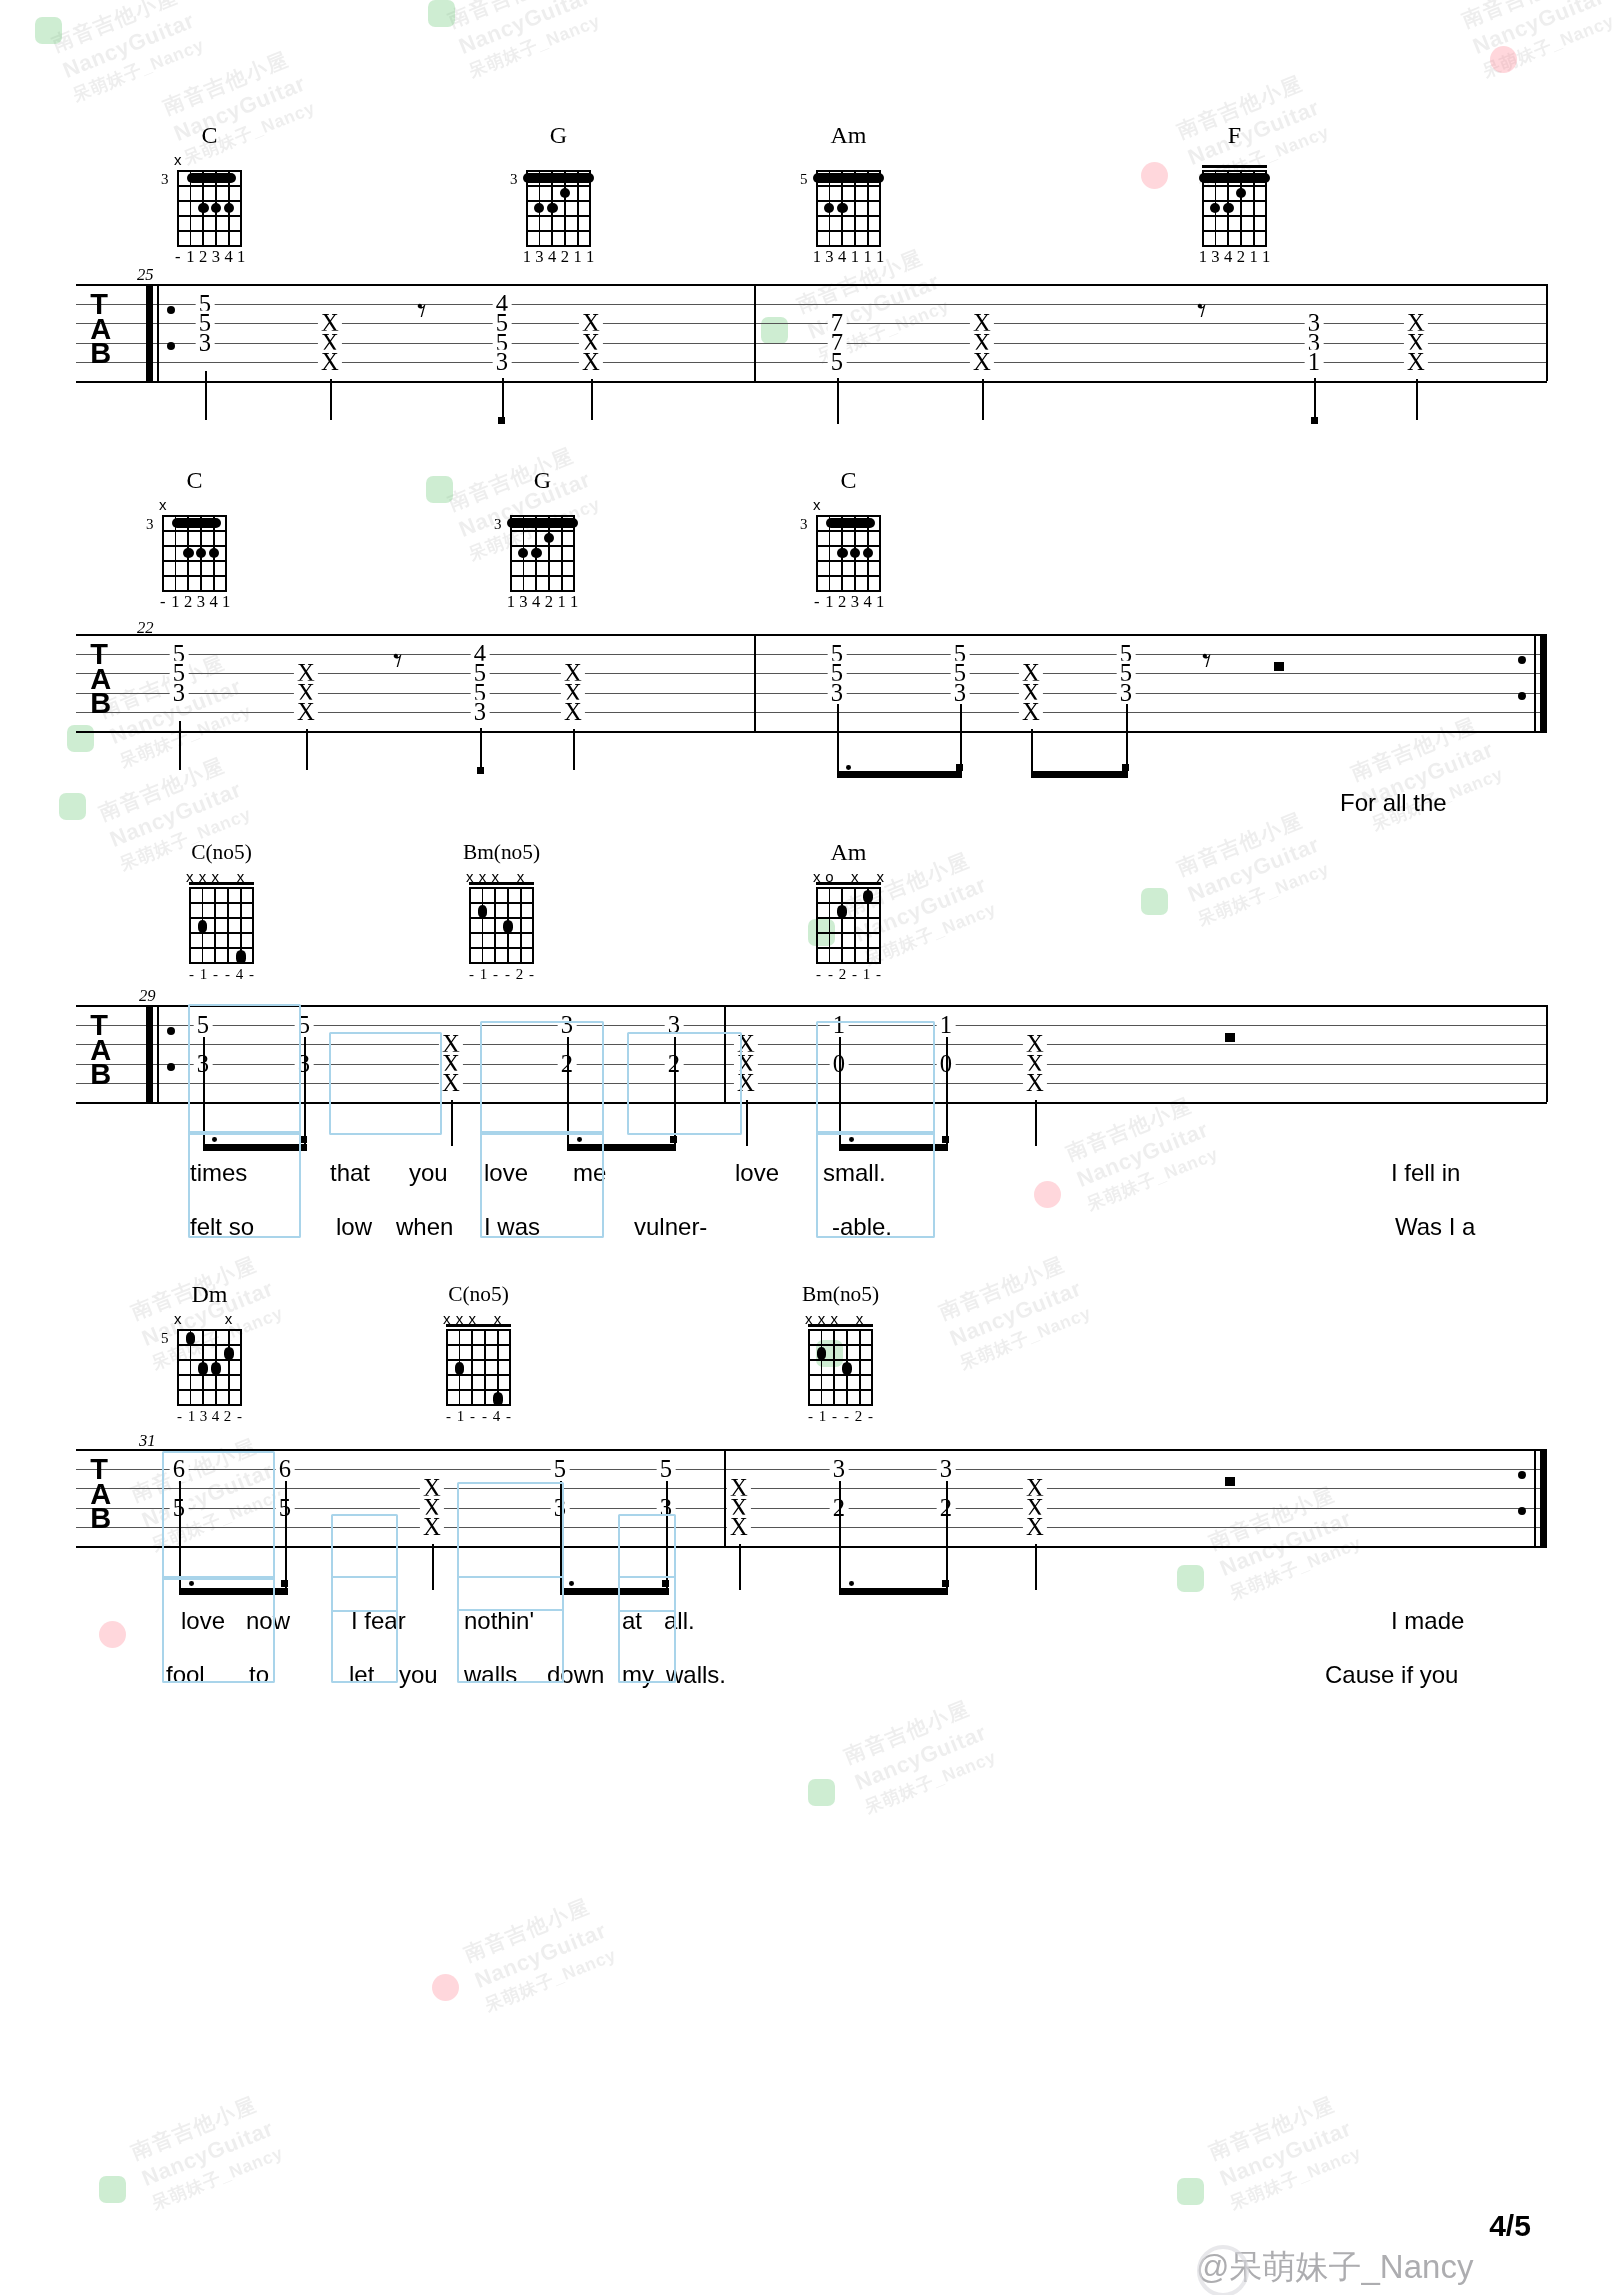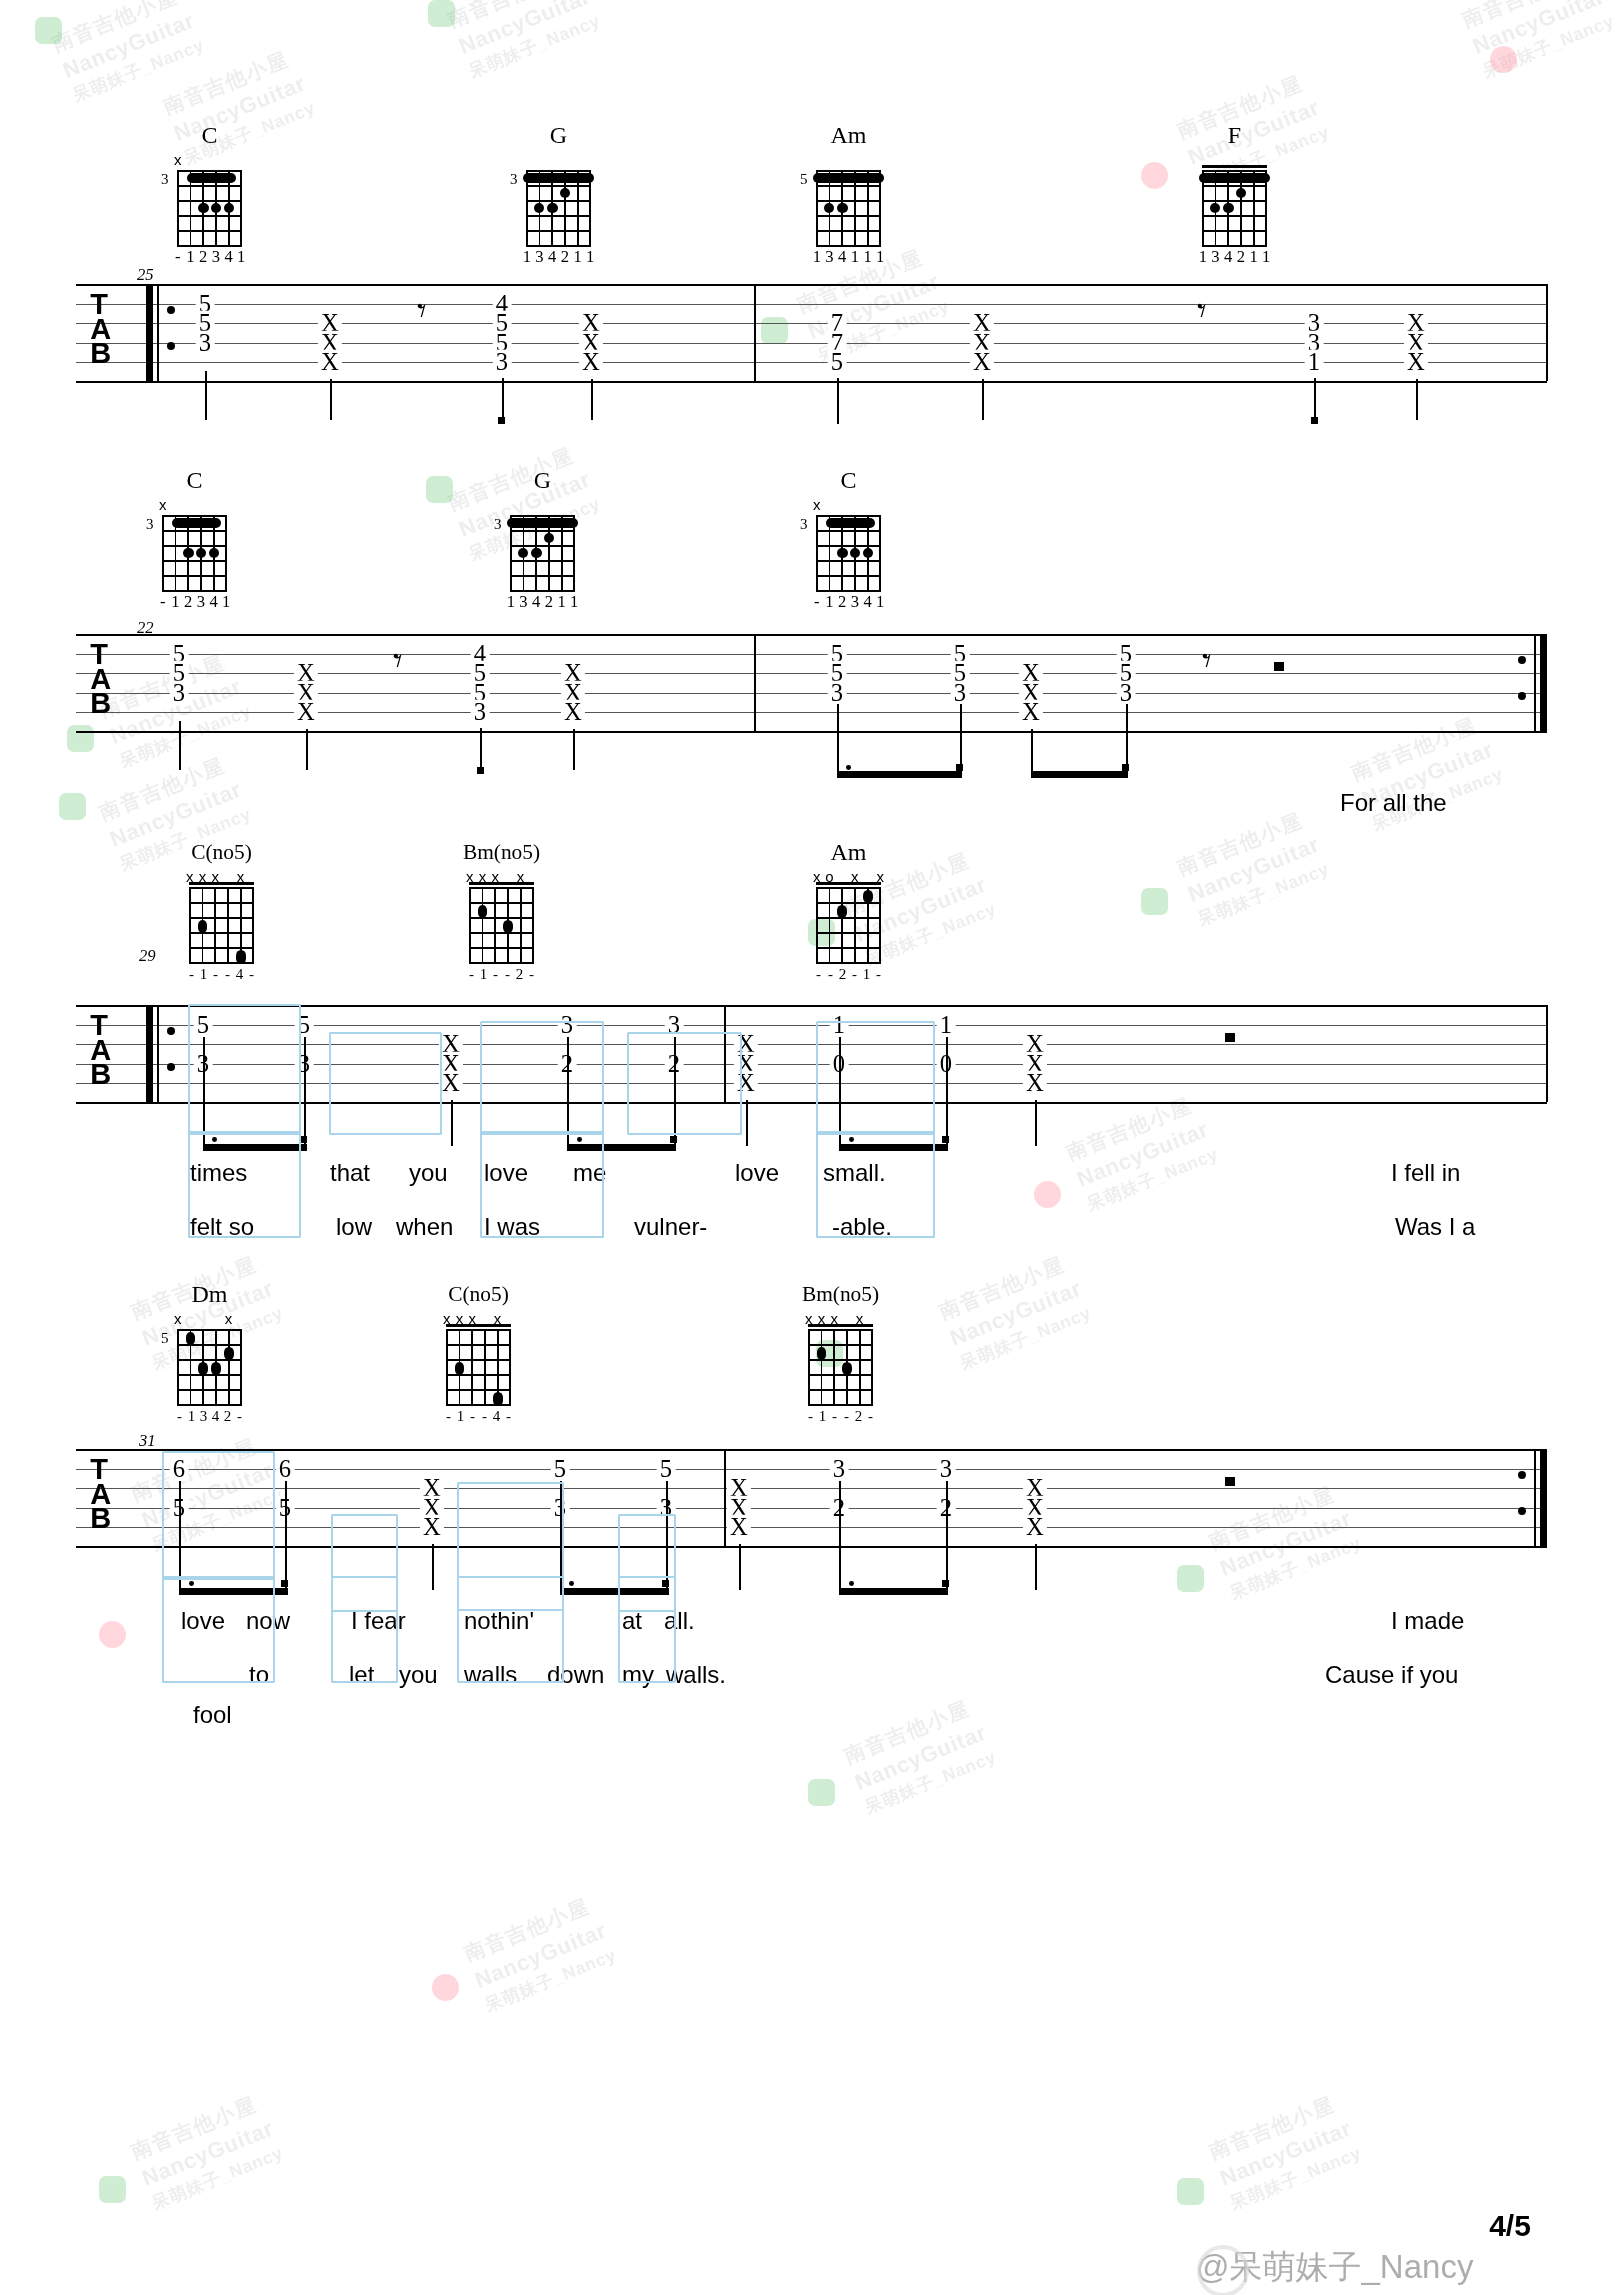--- a/index.html
+++ b/index.html
@@ -742,21 +742,21 @@
     <div class="fingrow tight">
       <span>-</span>
         <span>-</span>
         <span>2</span>
         <span>-</span>
         <span>1</span>
         <span>-</span>
     </div>
   </div>
 
-  <div class="measnum" style="left:139px;top:948px;">29</div>
+  <div class="measnum" style="left:139px;top:988px;">29</div>
   <div class="staff" style="left:76px;top:1005px;width:1471px;height:98px;">
     <div class="sline edge" style="top:0;"></div>
       <div class="sline" style="top:20px;"></div>
       <div class="sline" style="top:39px;"></div>
       <div class="sline" style="top:59px;"></div>
       <div class="sline" style="top:78px;"></div>
       <div class="sline edge" style="top:97px;"></div>
     <div class="tabword" style="top:8px;">
       <span>T</span><br><span>A</span><br><span>B</span>
     </div>
@@ -1036,21 +1036,21 @@
   <div class="hl" style="left:618px;top:1514px;width:54px;height:94px;"></div>
 
   <div class="lyr" style="left:181px;top:1609px;">love</div>
   <div class="lyr" style="left:246px;top:1609px;">now</div>
   <div class="lyr" style="left:351px;top:1609px;">I fear</div>
   <div class="lyr" style="left:464px;top:1609px;">nothin'</div>
   <div class="lyr" style="left:622px;top:1609px;">at</div>
   <div class="lyr" style="left:664px;top:1609px;">all.</div>
   <div class="lyr" style="left:1391px;top:1609px;">I made</div>
 
-  <div class="lyr" style="left:193px;top:1663px;margin-top:40px;">fool</div>
+  <div class="lyr" style="left:166px;top:1663px;">fool</div>
   <div class="lyr" style="left:249px;top:1663px;">to</div>
   <div class="lyr" style="left:349px;top:1663px;">let</div>
   <div class="lyr" style="left:399px;top:1663px;">you</div>
   <div class="lyr" style="left:464px;top:1663px;">walls</div>
   <div class="lyr" style="left:547px;top:1663px;">down</div>
   <div class="lyr" style="left:622px;top:1663px;">my</div>
   <div class="lyr" style="left:666px;top:1663px;">walls.</div>
   <div class="lyr" style="left:1325px;top:1663px;">Cause if you</div>
 
   <div class="hl" style="left:162px;top:1576px;width:109px;height:103px;"></div>

